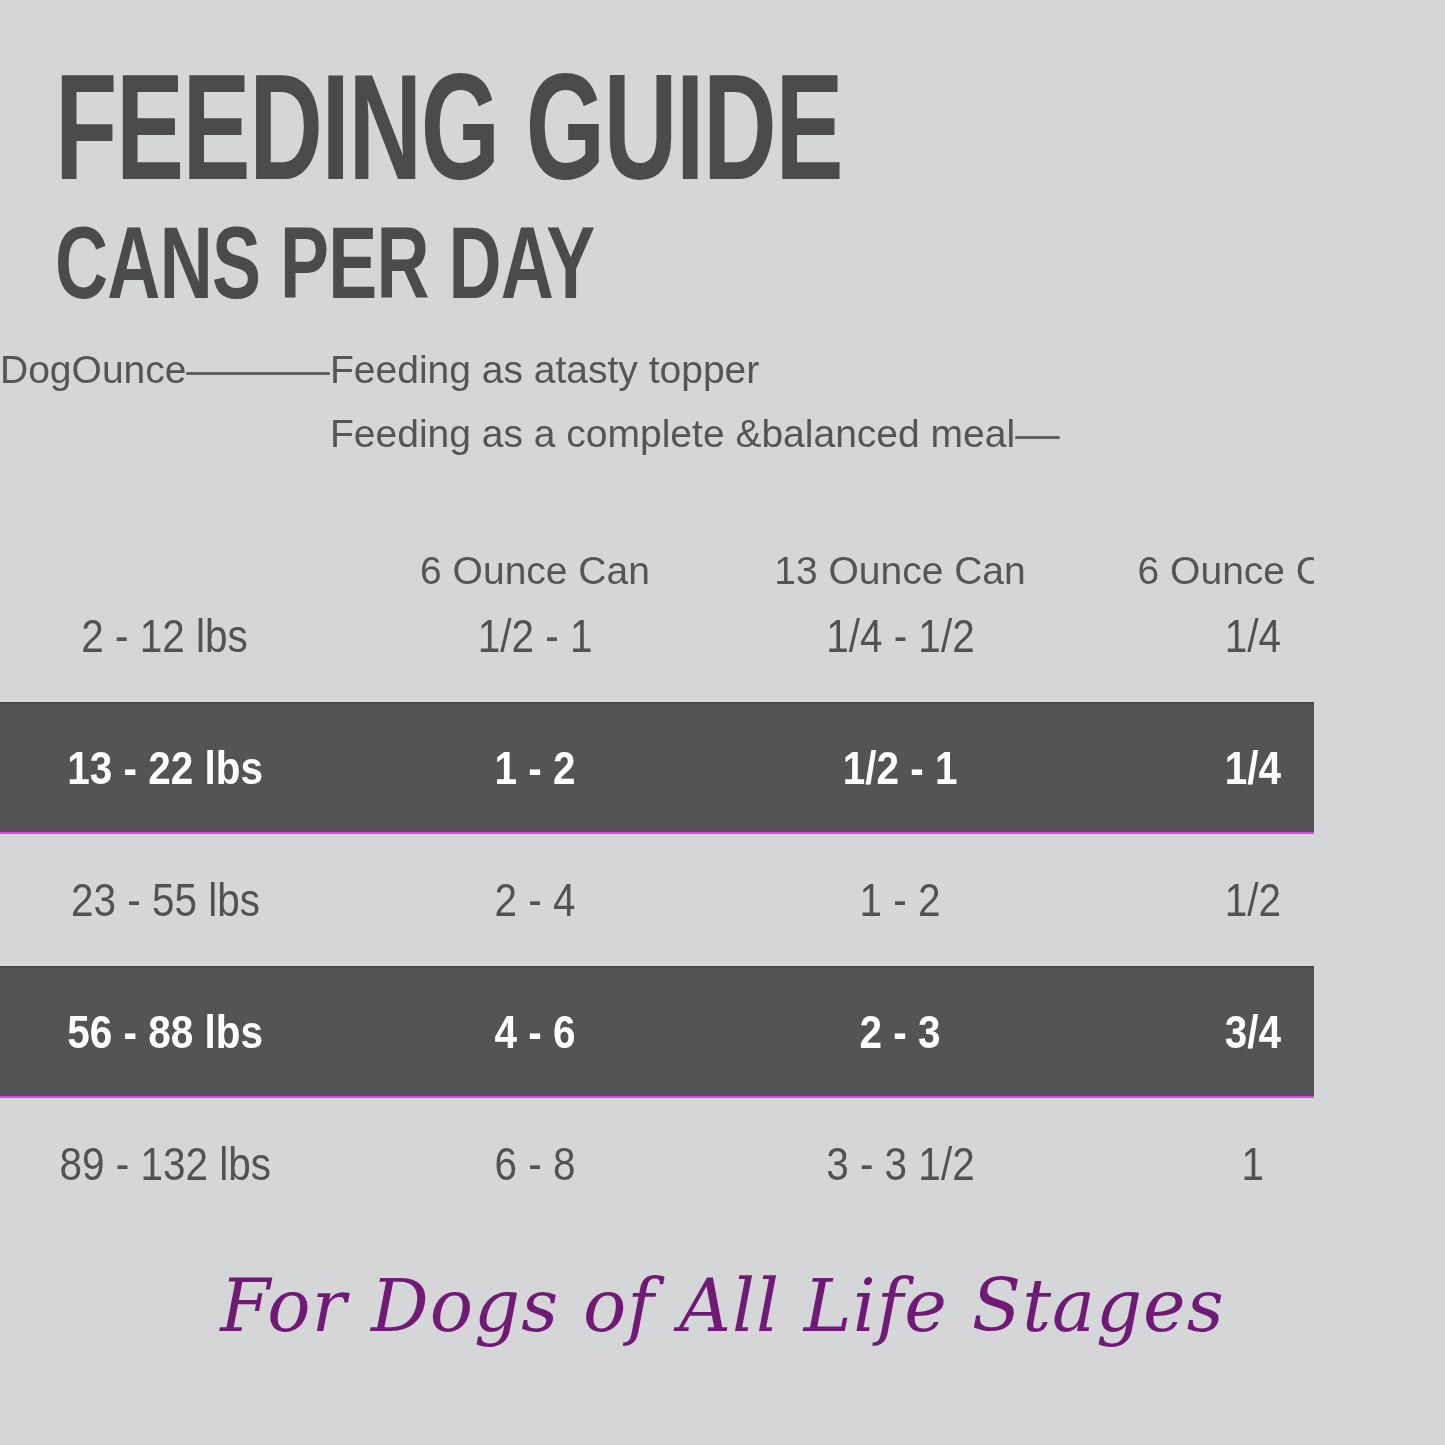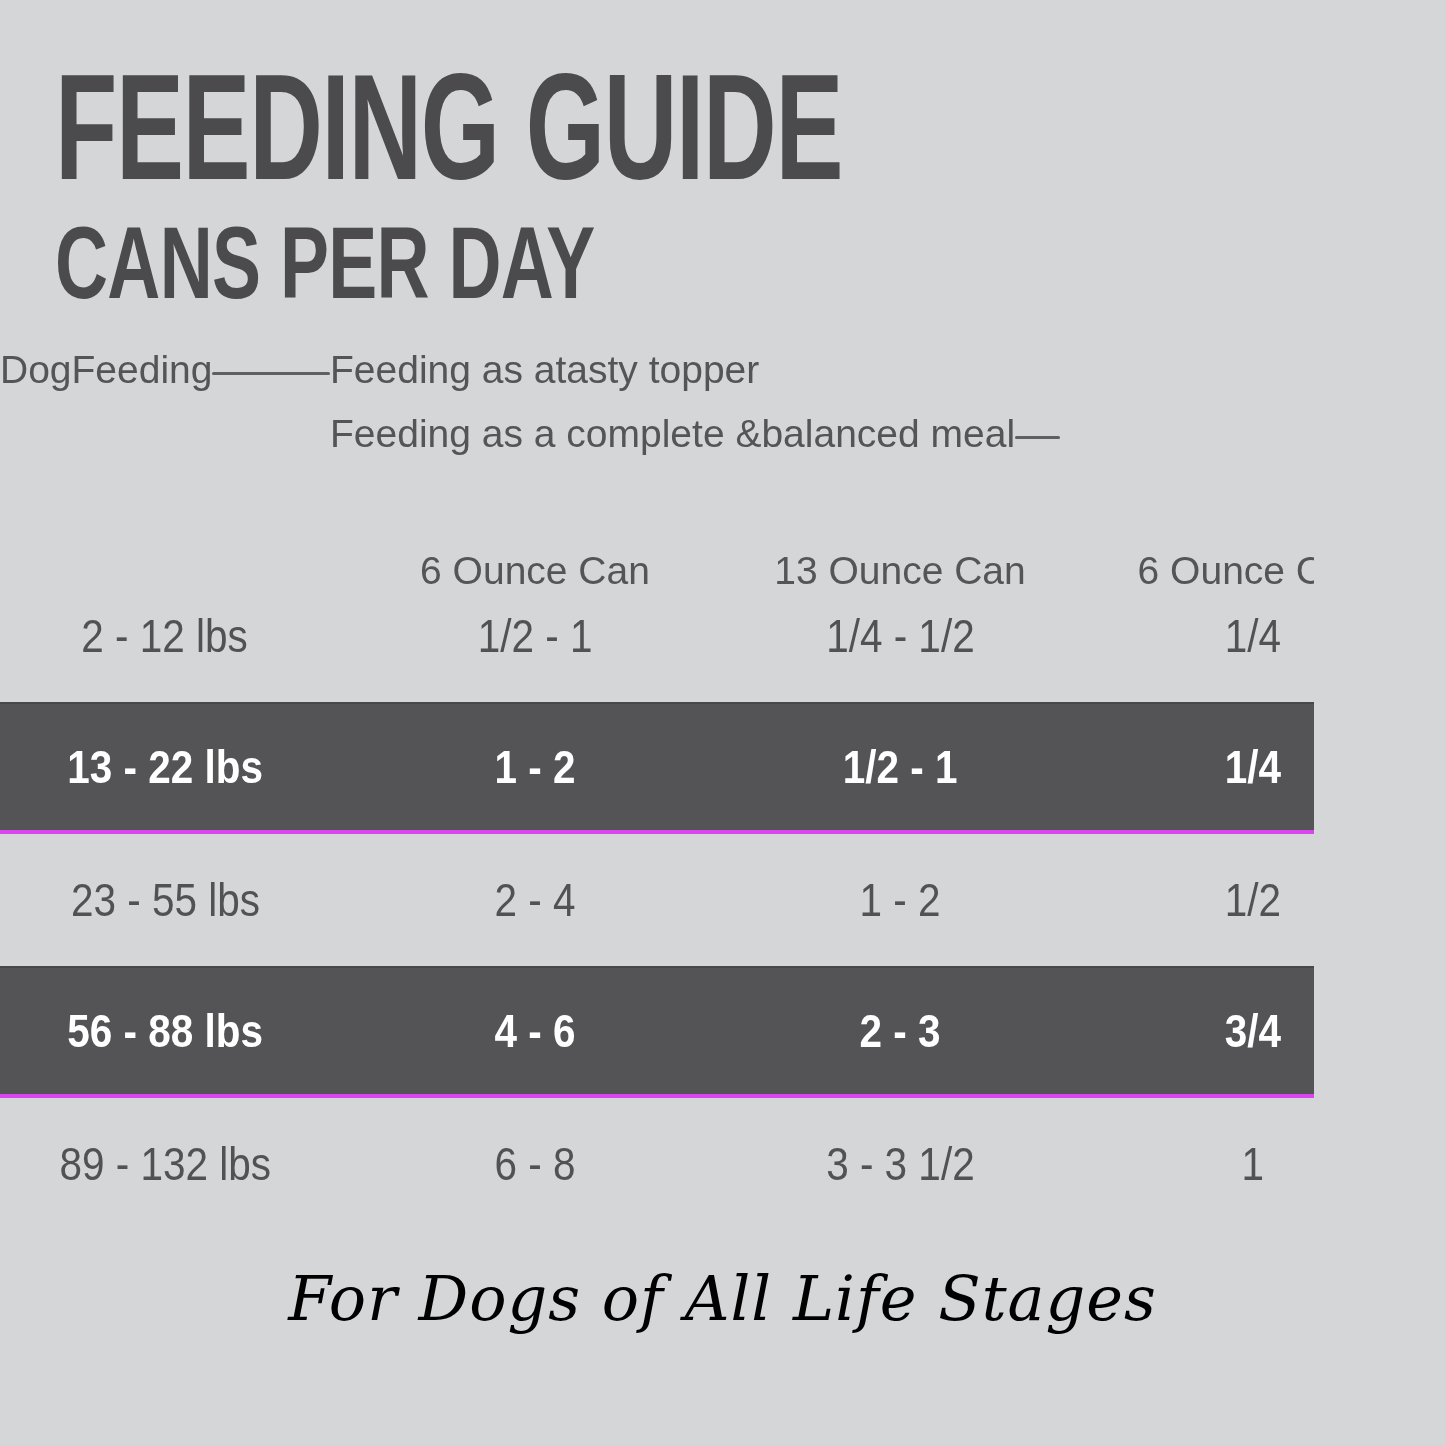--- a/index.html
+++ b/index.html
@@ -44,45 +44,45 @@
   .subhead { position: absolute; top: 512px; left: 0; margin-top: 36px; }
   .subhead .sh { font-size: 39px; line-height: 46px; color: #555557; text-align: center; white-space: nowrap; }
 
   
   .rows { position: absolute; top: 570px; left: 0; width: 1445px; }
   .row { height: 132px; align-items: center; font-size: 46px; color: #525254; }
   .cell { display: flex; justify-content: center; align-items: center; }
   .cond { display: inline-block; transform: scaleX(0.88); white-space: nowrap; }
   .row.hl {
     background: #545456; color: #ffffff; font-weight: 600;
-    border-top: 2px solid #48484a; border-bottom: 4px solid #d946ef;
+    border-top: 2px solid #48484a; border-bottom: 2px solid #d946ef;
     box-sizing: border-box;
   }
 
   
   .tagline {
     position: absolute; top: 1252px; left: 0; width: 1445px;
     text-align: center;
     font-family: "DejaVu Serif", serif; font-style: italic;
-    font-size: 62px; line-height: 1.5; color: #000000;
+    font-size: 72px; line-height: 1.5; color: #701a75;
     white-space: nowrap; letter-spacing: 1px;
   }
 </style>
 </head>
 <body>
 
 <div class="canvas">
 
   <div class="title">FEEDING GUIDE</div>
   <div class="subtitle">CANS PER DAY</div>
 
   <div class="cols ghead">
     <div class="grp">
       <div class="gline">Dog</div>
-      <div class="gline">Feeding</div>
+      <div class="gline">Ounce</div>
       <div class="rule rule-w1"></div>
     </div>
     <div class="grp">
       <div class="gline">Feeding as a</div>
       <div class="gline">tasty topper</div>
       <div class="rule rule-w3"></div>
     </div>
     <div class="grp grp-meal">
       <div class="gline">Feeding as a complete &amp;</div>
       <div class="gline">balanced meal</div>

